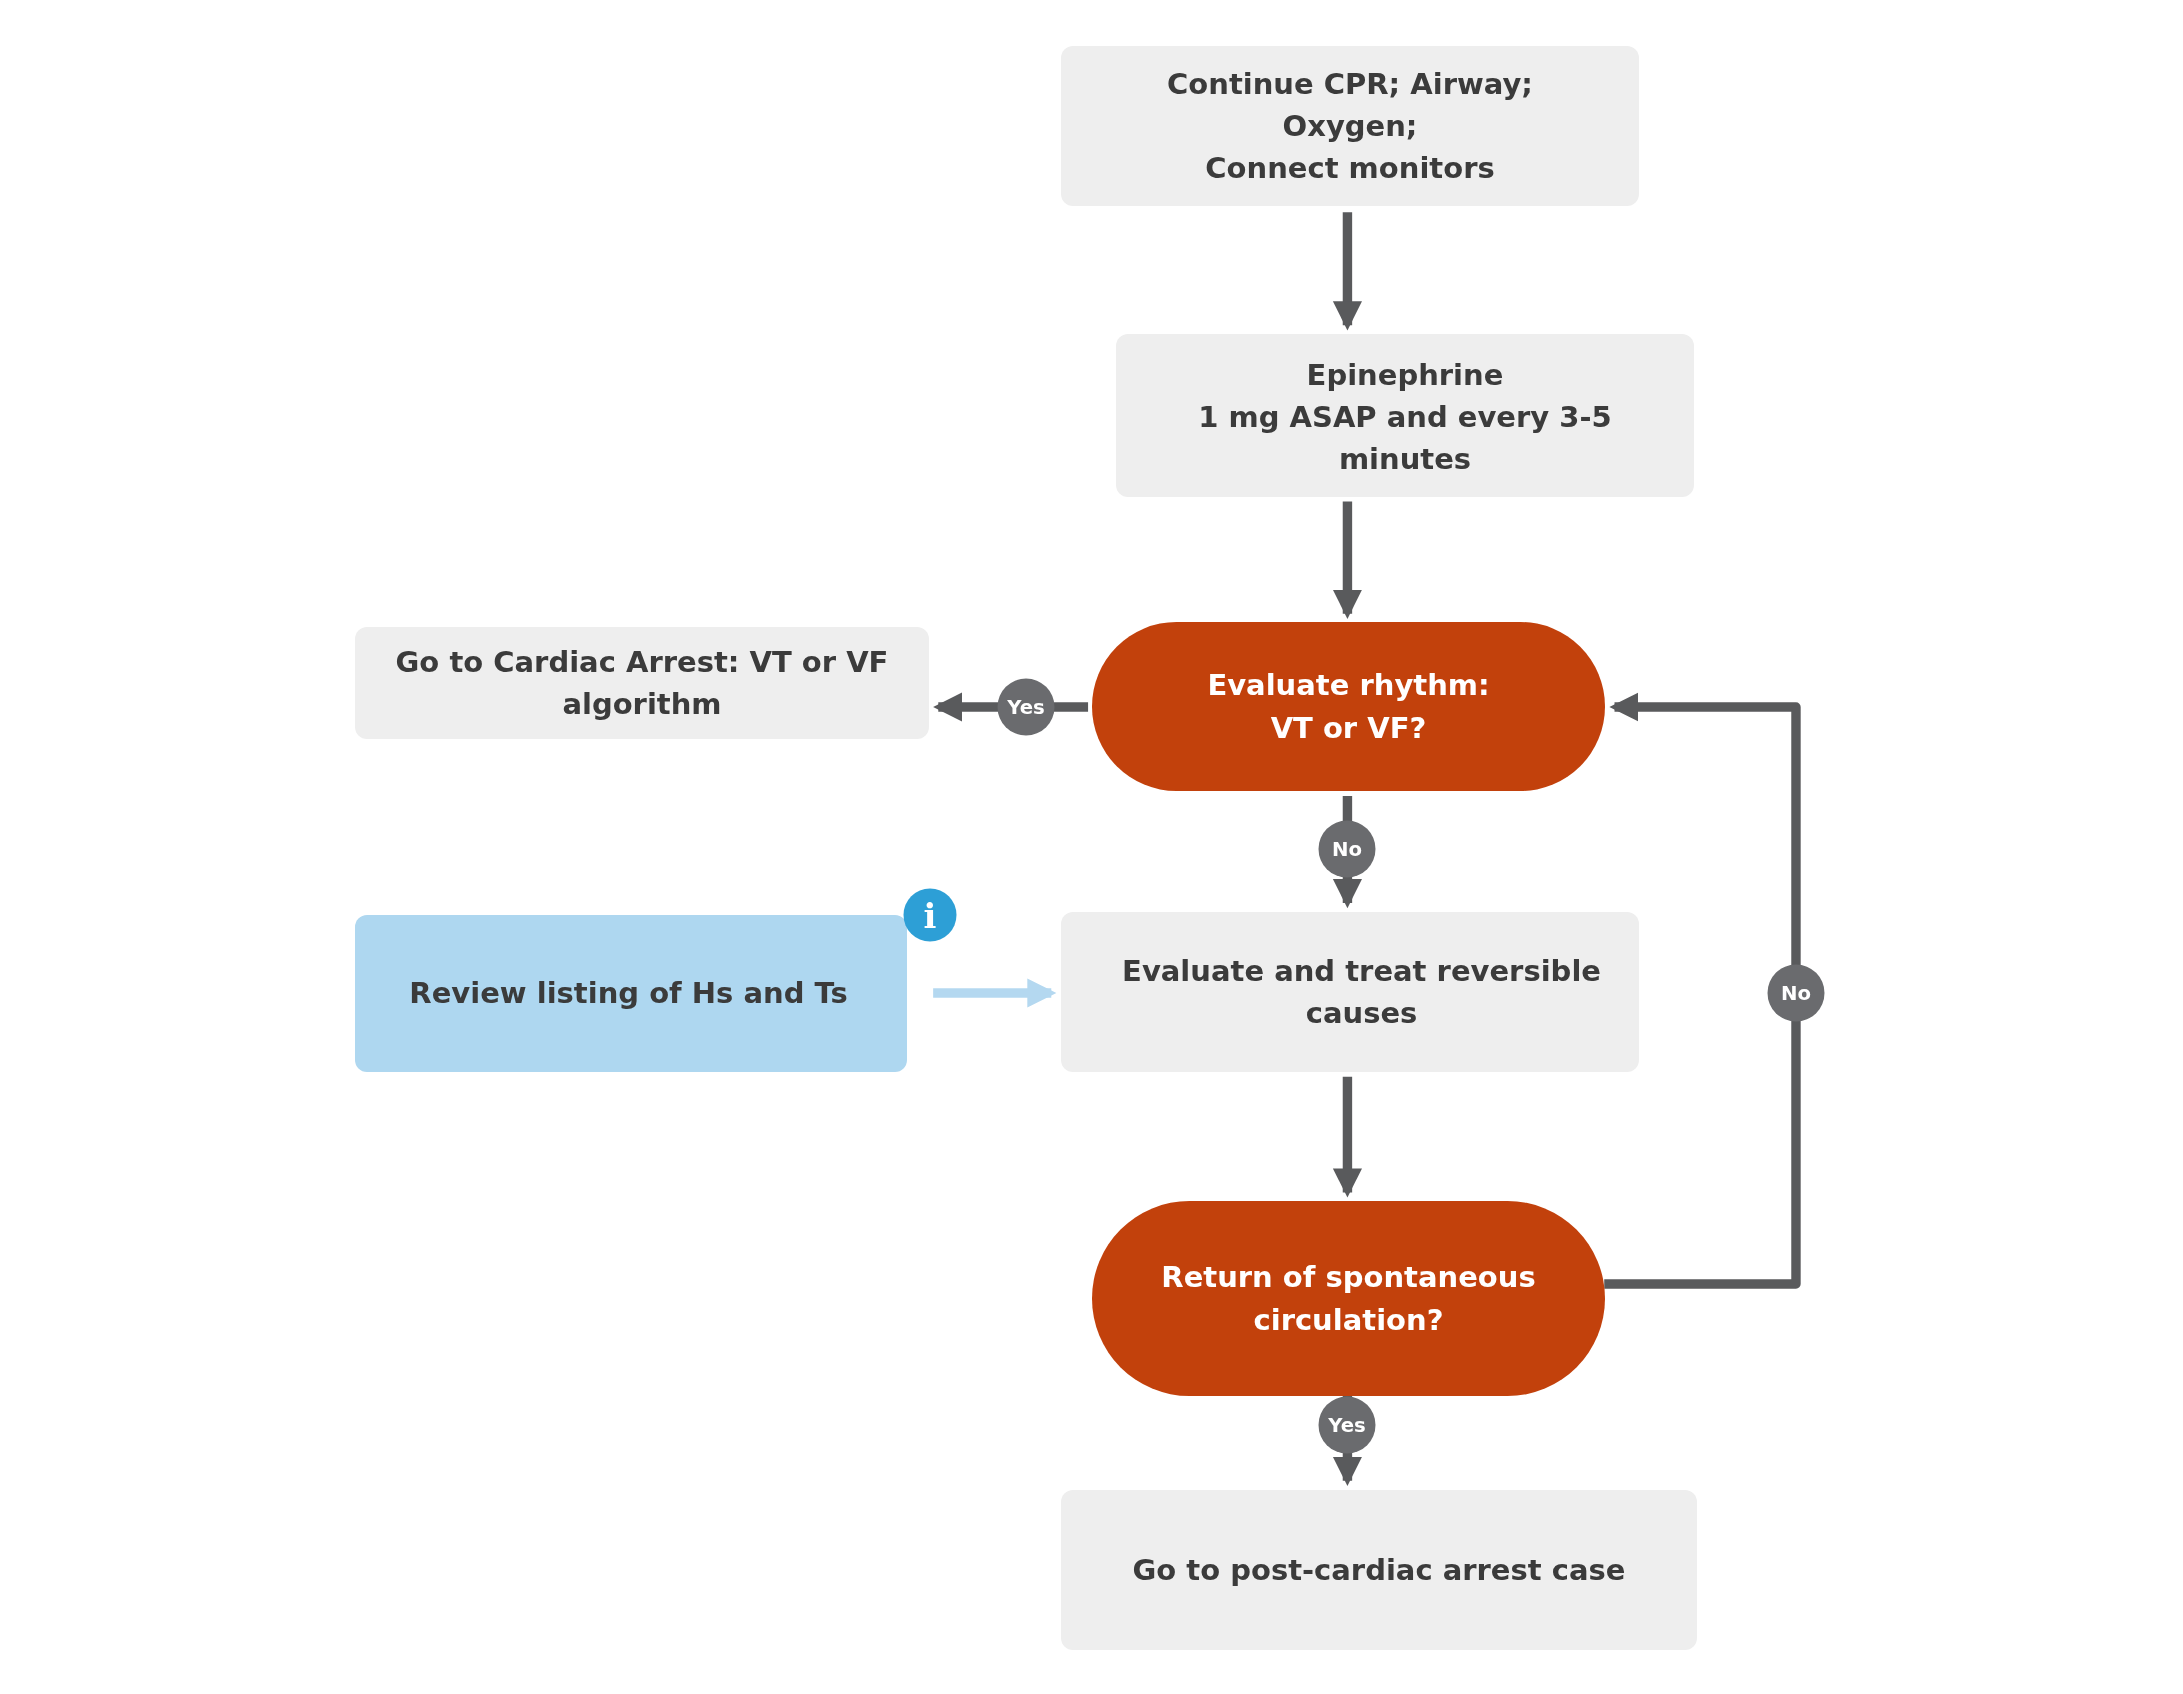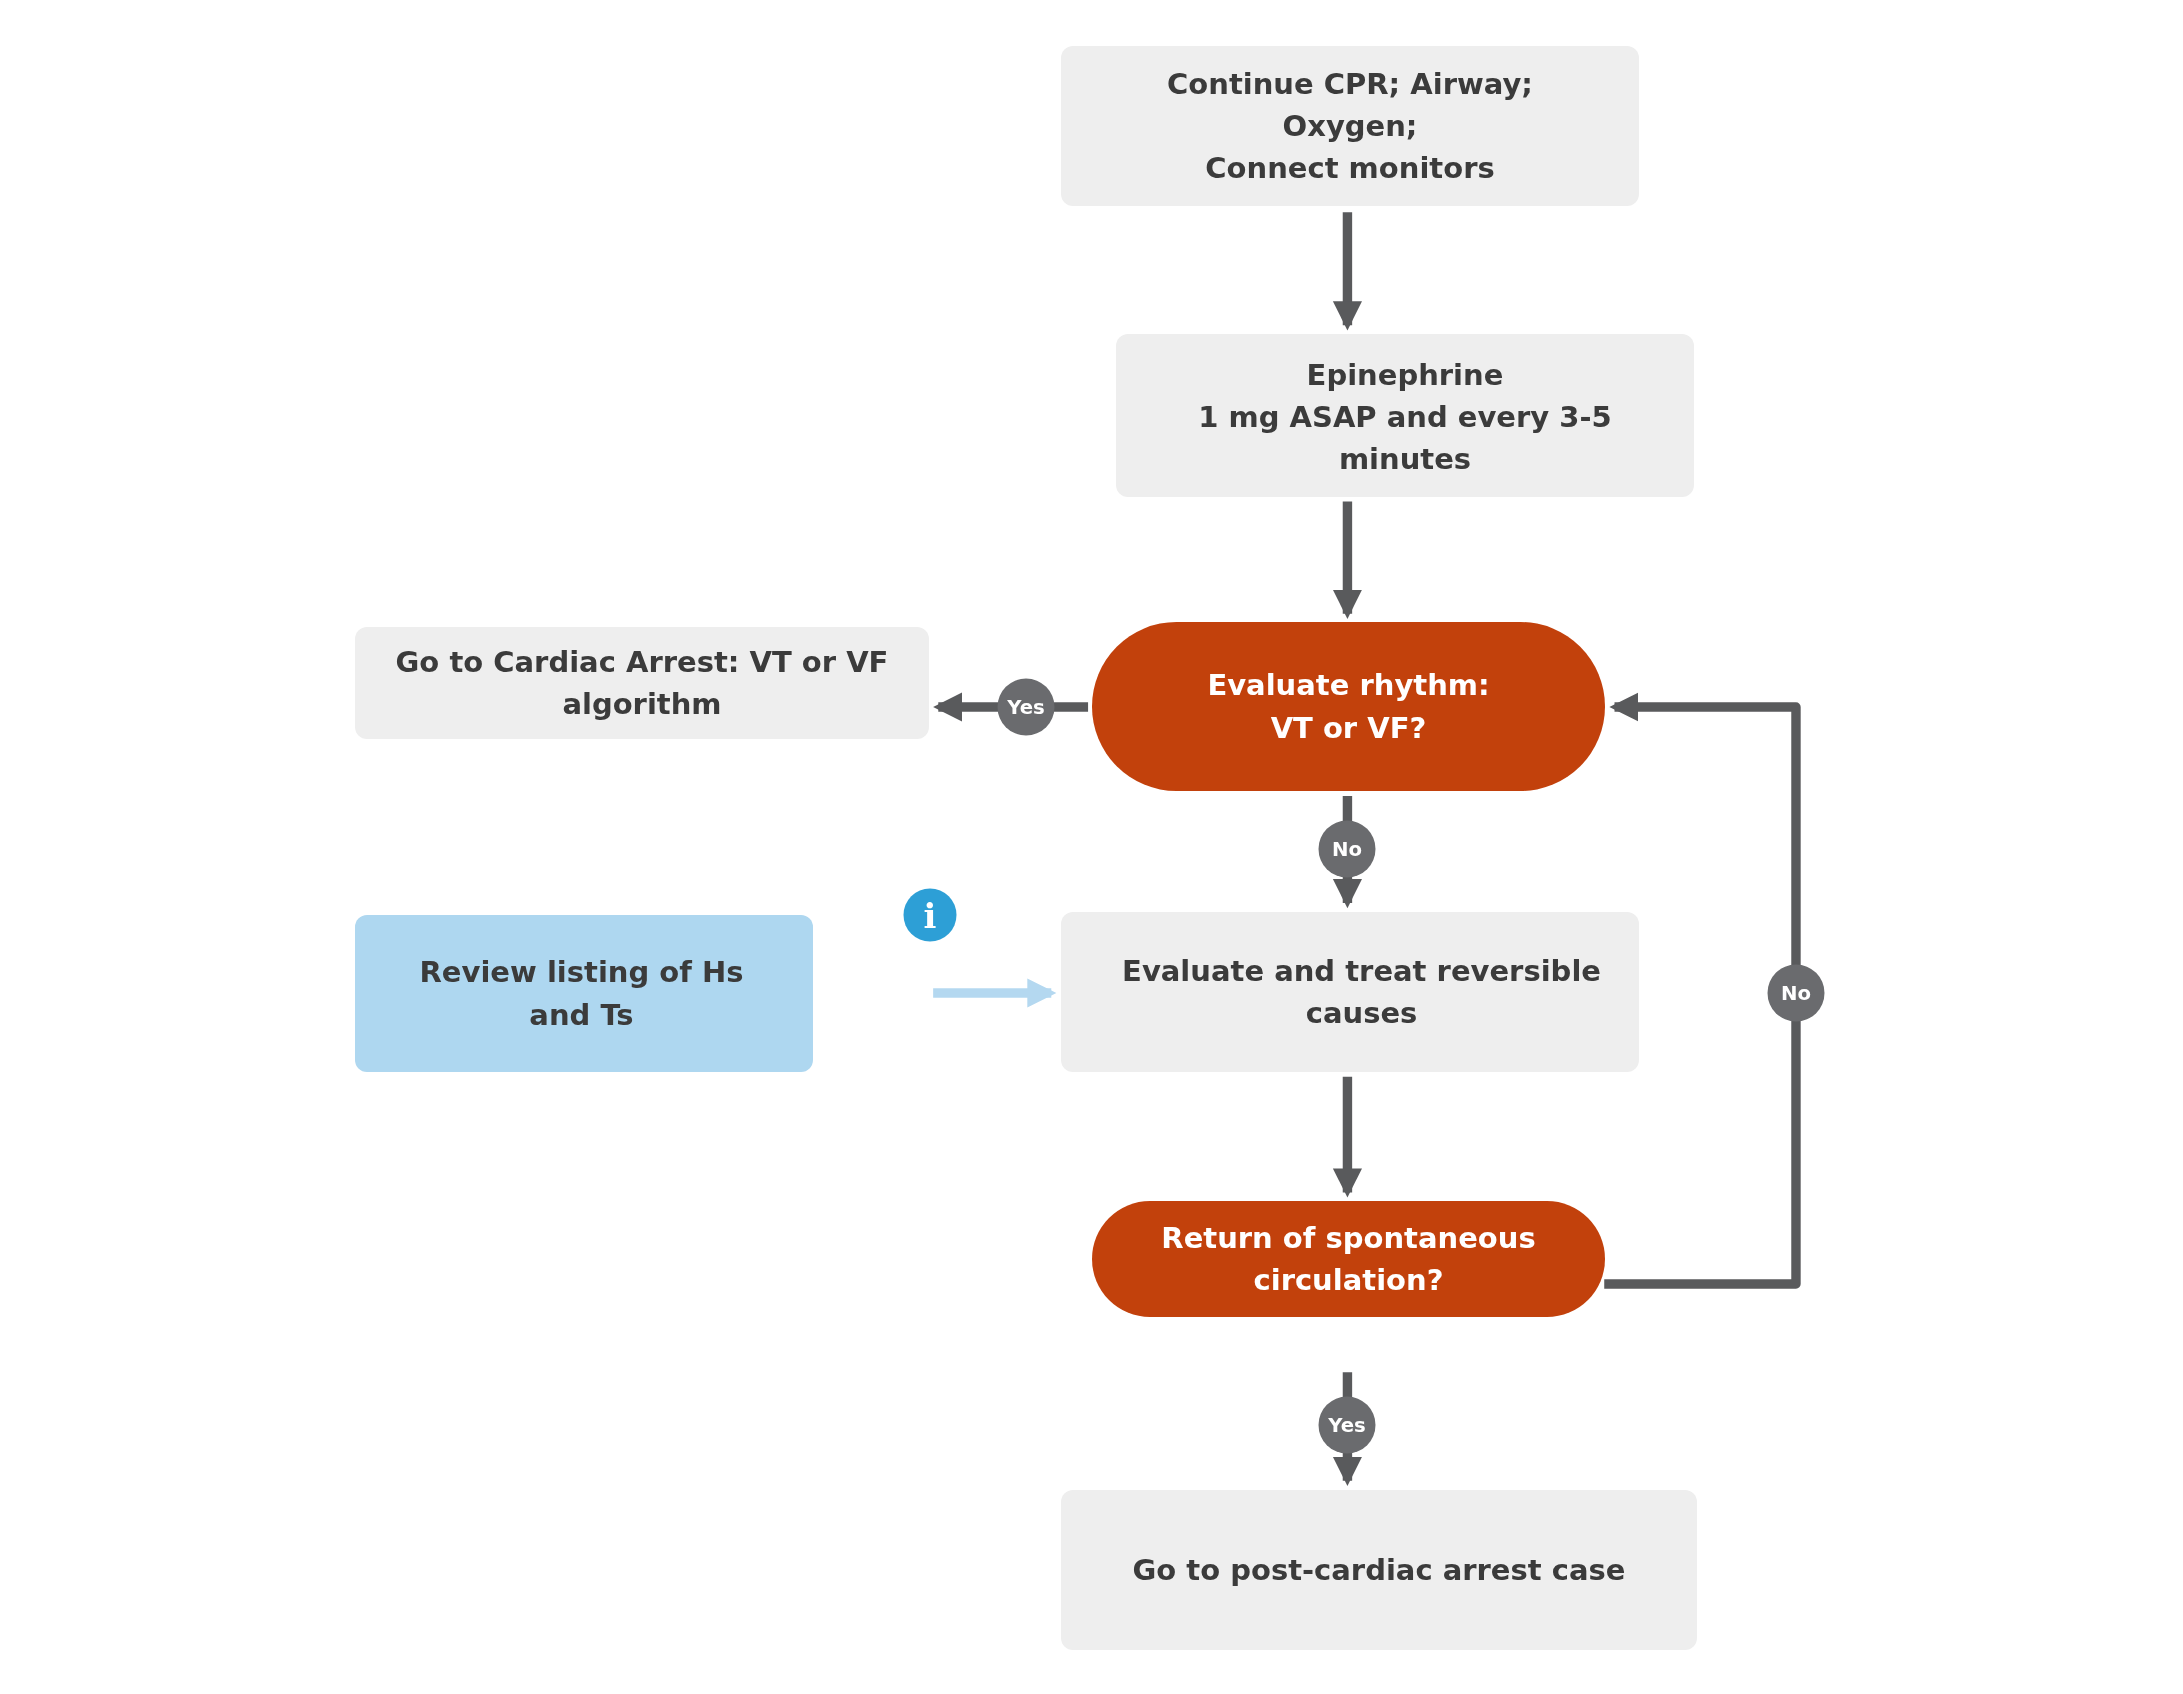--- a/index.html
+++ b/index.html
@@ -29,22 +29,22 @@
   .process { background: #eeeeee; border-radius: 12px; }
   .note    { background: #aed7f0; border-radius: 12px; }
   .pill    { background: #c2410c; border-radius: 103px; color: #ffffff; }
 
   
   .n-continue   { left: 1061px; top: 46px;   width: 578px; height: 160px; }
   .n-epi        { left: 1116px; top: 334px;  width: 578px; height: 163px; align-items: flex-end; }
   .n-rhythm     { left: 1092px; top: 622px;  width: 513px; height: 169px; }
   .n-vtvf       { left: 355px;  top: 627px;  width: 574px; height: 112px; }
   .n-causes     { left: 1061px; top: 912px; width: 578px; height: 160px; justify-content: flex-end; }
-  .n-review     { left: 355px;  top: 915px; width: 458px; height: 157px; padding-left: 33px; }
-  .n-rosc       { left: 1092px; top: 1201px; width: 513px; height: 116px; }
+  .n-review     { left: 355px;  top: 915px; width: 552px; height: 157px; padding-left: 33px; }
+  .n-rosc       { left: 1092px; top: 1201px; width: 513px; height: 195px; }
   .n-postarrest { left: 1061px; top: 1490px; width: 636px; height: 160px; }
 
   .badge {
     position: absolute;
     width: 57px; height: 57px;
     border-radius: 50%;
     background: #6a6b6e;
     color: #ffffff;
     font-size: 19.7px;
     font-weight: bold;

